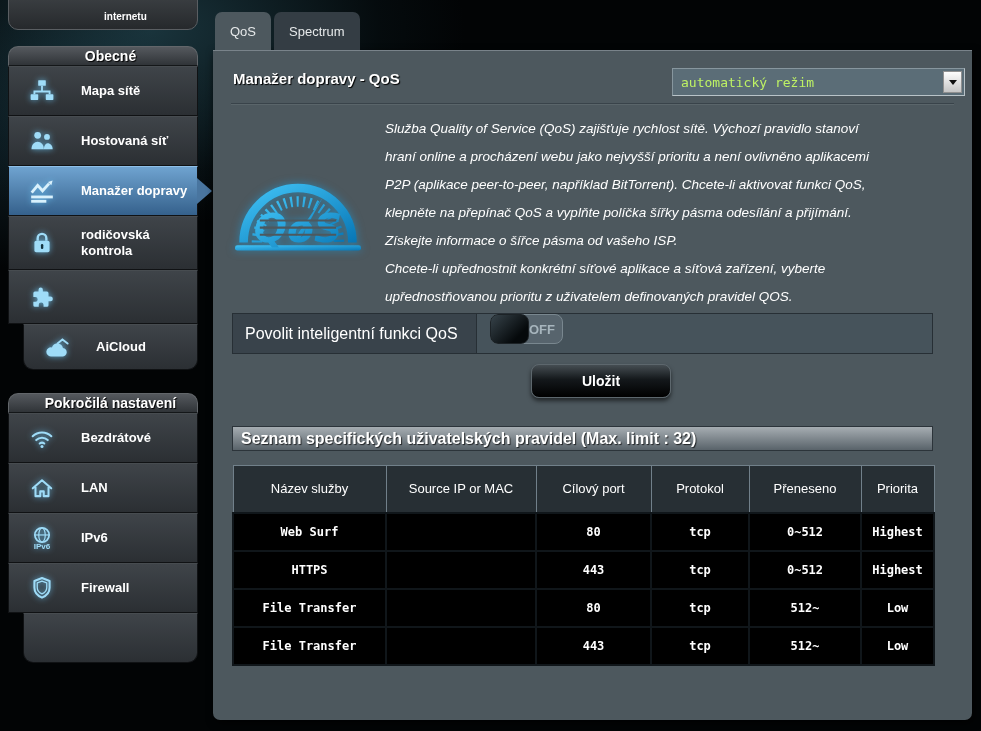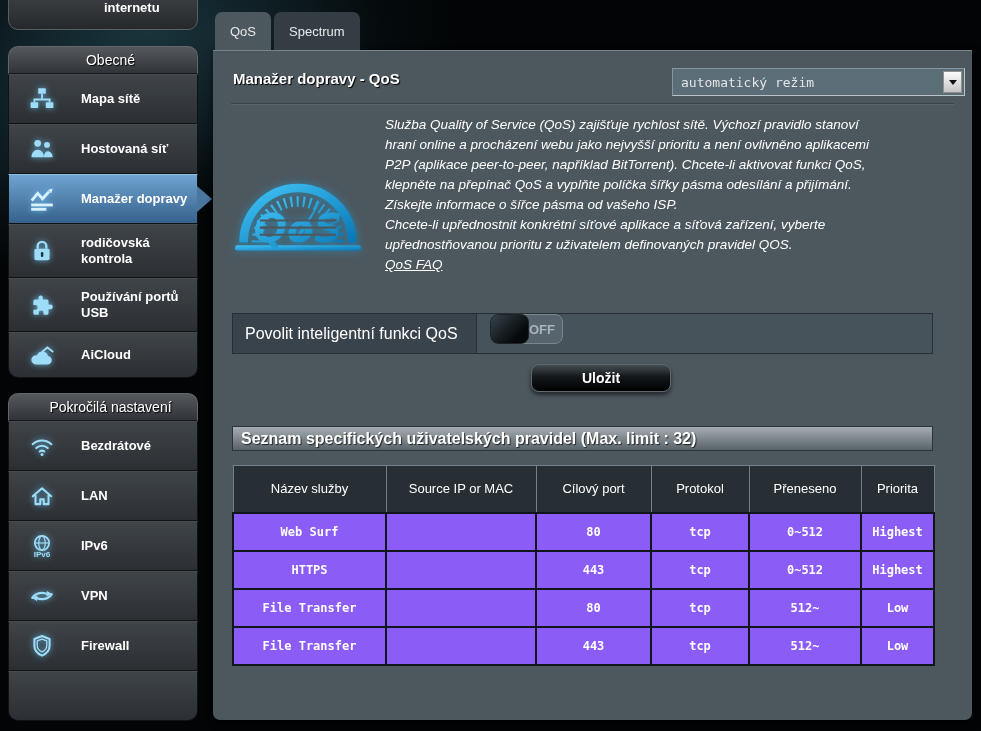--- a/index.html
+++ b/index.html
@@ -14,45 +14,45 @@
   }
 
   
   .sidebar { position:absolute; left:8px; top:0; width:190px; }
   .qs-box {
     position:absolute; left:0; top:-30px; width:190px; height:60px;
     background:linear-gradient(#4b5054,#26292c);
     border:1px solid #5a5e62; border-radius:10px;
     overflow:hidden;
   }
-  .qs-label { position:absolute; left:95px; top:29px; color:#fff; font-size:13px; font-weight:bold; }
+  .qs-label { position:absolute; left:95px; top:40px; color:#fff; font-size:10px; font-weight:bold; }
 
   .side-section { position:absolute; left:0; width:190px; }
   .sec-general { top:46px; }
   .sec-advanced { top:393px; }
   .section-header {
-    height:28px; border-radius:10px 10px 0 0;
+    height:20px; border-radius:10px 10px 0 0;
     background:linear-gradient(#55595e,#303438);
     border:1px solid #62666a; border-bottom:1px solid #141719;
-    color:#fff; font-weight:normal; font-size:14px;
+    color:#fff; font-weight:bold; font-size:14px;
     display:flex; align-items:center; justify-content:center;
     text-shadow:1px 1px 1px #000;
     padding-left:15px;
   }
   .nav-item {
     min-height:50px;
     background:linear-gradient(#3f4449,#2b2f33);
     border:1px solid #101214; border-top:1px solid #474c50;
     display:flex; align-items:center; gap:22px; padding:0 6px 0 16px;
     color:#fff; font-weight:bold; font-size:13px; line-height:16px;
     position:relative; cursor:pointer;
   }
   .nav-item.h54 { min-height:54px; }
   .nav-item.h46 { min-height:46px; }
-  .side-section .nav-item:last-child { border-radius:0 0 10px 10px; }
+  .side-section .nav-item:last-child { border-radius:0 0 10px 10px;margin-left:15px; }
   .nav-item.selected {
     background:linear-gradient(#6fa3d0,#35618c);
     border-top:1px solid #8fc0e8;
   }
   .nav-item.selected::after {
     content:""; position:absolute; right:-15px; top:50%; margin-top:-13px;
     border-left:15px solid #49759f;
     border-top:13px solid transparent; border-bottom:13px solid transparent;
   }
   .icn-wrap { width:34px; min-width:34px; display:flex; justify-content:center; align-items:center;
@@ -79,37 +79,37 @@
     position:absolute; left:20px; top:19px; color:#fff; font-weight:bold; font-size:15px;
     text-shadow:1px 1px 1px #000;
   }
   .mode-select {
     position:absolute; right:7px; top:17px; width:293px; height:28px;
     background:#5b6d77;
     border:1px solid #b9c3c8; border-left-color:#87969e; border-top-color:#87969e;
     display:flex; align-items:center; cursor:pointer;
   }
   .mode-select .value {
-    flex:1; font-family:"DejaVu Sans Mono", monospace; font-size:13px; color:#e5e5e5; padding-left:8px;
+    flex:1; font-family:"DejaVu Sans Mono", monospace; font-size:13px; color:#bef264; padding-left:8px;
     white-space:nowrap; overflow:hidden;
   }
   .arrow-btn {
     width:19px; height:22px; margin-right:2px;
     background:linear-gradient(#fdfdfd,#c6c6c6);
     border:1px solid #909090;
     display:flex; align-items:center; justify-content:center;
   }
   .arrow-down { width:0; height:0; border:4px solid transparent; border-top:5px solid #101010; margin-top:5px; }
   .title-sep { position:absolute; left:18px; right:18px; top:52px; height:1px; background:#39434a; box-shadow:0 1px 0 rgba(255,255,255,.08); }
 
   
   .qos-gauge { position:absolute; left:22px; top:98px; filter:drop-shadow(0 0 4px rgba(25,160,225,.55)); }
   .desc {
     position:absolute; left:172px; top:64px; width:505px;
-    color:#fff; font-style:italic; font-size:13.5px; line-height:20px;
+    color:#fff; font-style:italic; font-size:13.5px; line-height:28px;
   }
   .faq-link { display:inline-block; color:#fff; text-decoration:underline; cursor:pointer; }
 
   
   .toggle-row {
     position:absolute; left:19px; top:262px; width:701px; height:41px;
     display:flex; background:#46535b; border:1px solid #272f35;
   }
   .toggle-label-cell {
     width:244px; min-width:244px; background:#39434b; border-right:1px solid #272f35;
@@ -123,21 +123,21 @@
   .knob {
     position:absolute; left:-1px; top:-1px; width:39px; height:30px; border-radius:8px;
     background:linear-gradient(135deg,#37434a,#05090b 75%);
     border:1px solid #1c2226;
   }
   .off-label { position:absolute; right:7px; top:0; height:28px; display:flex; align-items:center;
     color:#a7b5bd; font-weight:bold; font-size:13px; }
 
   
   .save-btn {
-    position:absolute; left:318px; top:313px; width:140px; height:28px;
+    position:absolute; left:318px; top:313px; width:140px; height:34px;
     border-radius:8px; border:1px solid #5d676d;
     background:linear-gradient(#454d52 0%, #14181b 45%, #000 100%);
     color:#fff; font-weight:bold; font-size:14px; font-family:"Liberation Sans",sans-serif;
     box-shadow:0 3px 4px rgba(0,0,0,.55); cursor:pointer;
   }
 
   
   .rules { position:absolute; left:19px; top:375px; width:701px; }
   .rules-title {
     height:25px; background:linear-gradient(#a6adb2,#59636a);
@@ -145,21 +145,21 @@
     color:#fff; font-weight:bold; font-size:16px;
     display:flex; align-items:center; padding-left:8px;
     text-shadow:1px 1px 1px rgba(0,0,0,.7);
   }
   table.rules-table { width:701px; border-collapse:collapse; margin-top:14px; table-layout:fixed; }
   .rules-table th {
     height:47px; background:#272f34; color:#fff; font-weight:normal; font-size:13px;
     border:1px solid #71808a; text-align:center;
   }
   .rules-table td {
-    height:38px; background:#8b5cf6; color:#fff; text-align:center;
+    height:38px; background:#000000; color:#fff; text-align:center;
     border:2px solid #10161a;
     font-family:"DejaVu Sans Mono", monospace; font-size:12px; font-weight:bold;
   }
 
   svg { display:block; }
 </style>
 </head>
 <body>
 
 <div class="sidebar">
@@ -220,21 +220,20 @@
       </span>
       <span class="nav-label">rodičovská kontrola</span>
     </div>
 
     <div class="nav-item h54">
       <span class="icn-wrap">
         <svg width="26" height="26" viewBox="0 0 24 24" fill="#9fdcf8">
             <path d="M10.8 3.2a2 2 0 0 0-2 2V7H5.5A1.5 1.5 0 0 0 4 8.5V12h1.8a2.2 2.2 0 1 1 0 4.4H4v3.1A1.5 1.5 0 0 0 5.5 21H9v-1.8a2.2 2.2 0 1 1 4.4 0V21h3.1a1.5 1.5 0 0 0 1.5-1.5V16h1.8a2.2 2.2 0 1 0 0-4.4H18V8.5A1.5 1.5 0 0 0 16.5 7h-3.7V5.2a2 2 0 0 0-2-2z"></path>
           </svg>
       </span>
-      <span class="nav-label">Používání portů USB</span>
     </div>
 
     <div class="nav-item h46">
       <span class="icn-wrap">
         <svg width="26" height="26" viewBox="0 0 24 24">
             <path d="M12.5 8.7 17 5l4.8 3.8" stroke="#9fdcf8" stroke-width="1.8" fill="none" stroke-linecap="round"></path>
             <path d="M6.3 20.7a4.2 4.2 0 1 1 1-8.3A5.3 5.3 0 0 1 17.5 13a3.7 3.7 0 0 1-.8 7.7z" fill="#9fdcf8"></path>
           </svg>
       </span>
       <span class="nav-label">AiCloud</span>
@@ -275,33 +274,20 @@
               <circle cx="12" cy="9.2" r="6.6" stroke-width="1.6"></circle>
               <ellipse cx="12" cy="9.2" rx="3" ry="6.6" stroke-width="1.1"></ellipse>
               <path d="M5.4 9.2h13.2" stroke-width="1.1"></path>
             </g>
             <text x="12" y="21.8" font-size="7.5" font-weight="bold" fill="#9fdcf8" text-anchor="middle" font-family="'Liberation Sans',sans-serif">IPv6</text>
           </svg>
       </span>
       <span class="nav-label">IPv6</span>
     </div>
 
-    <div class="nav-item">
-      <span class="icn-wrap">
-        <svg width="26" height="26" viewBox="0 0 24 24">
-            <g fill="none" stroke="#9fdcf8" stroke-width="2" stroke-linecap="round">
-              <path d="M3 13.8C6.5 8.6 13 8.1 17.3 10.4"></path>
-              <path d="M21 10.2C17.5 15.4 11 15.9 6.7 13.6"></path>
-            </g>
-            <path d="M16.6 7.4l4.6 2.8-5 2.2z" fill="#9fdcf8"></path>
-            <path d="M7.4 16.6 2.8 13.8l5-2.2z" fill="#9fdcf8"></path>
-          </svg>
-      </span>
-      <span class="nav-label">VPN</span>
-    </div>
 
     <div class="nav-item">
       <span class="icn-wrap">
         <svg width="26" height="26" viewBox="0 0 24 24" fill="none" stroke="#9fdcf8" stroke-linejoin="round">
             <path d="M12 2.8 19 5.5v6.3c0 4.2-2.8 7.3-7 9.1-4.2-1.8-7-4.9-7-9.1V5.5z" stroke-width="1.9"></path>
             <path d="M12 5.6l4.4 1.7v4.2c0 2.7-1.7 4.7-4.4 6-2.7-1.3-4.4-3.3-4.4-6V7.3z" stroke-width="1.2"></path>
           </svg>
       </span>
       <span class="nav-label">Firewall</span>
     </div>

